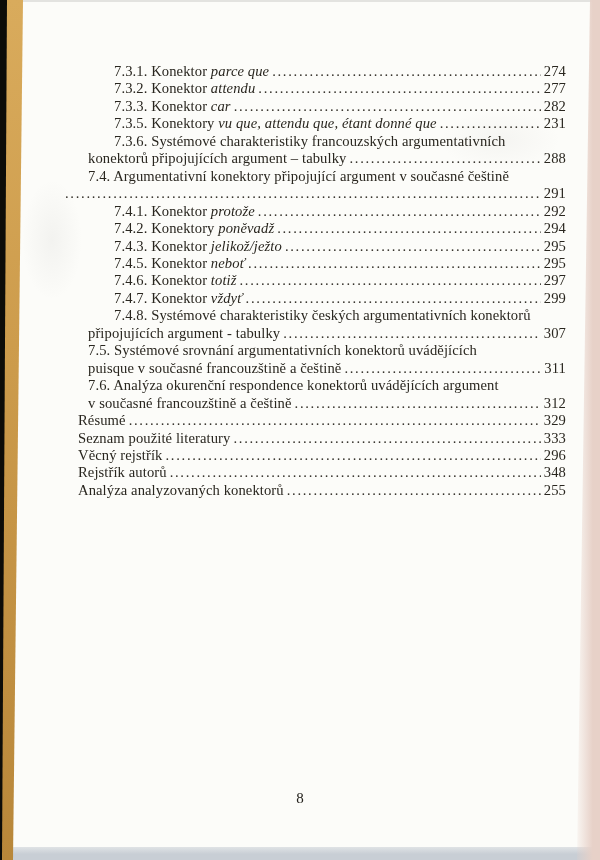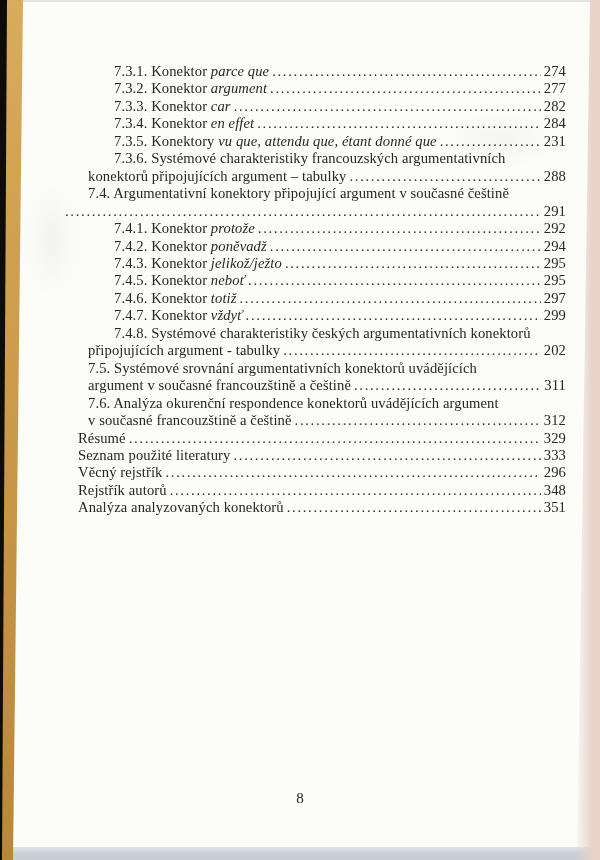--- a/index.html
+++ b/index.html
@@ -67,33 +67,28 @@
   <div class="smudge smudge-a"></div>
   <div class="smudge smudge-b"></div>
 
   <div class="toc">
       <div class="toc-line l2">
         <span class="toc-text"><span>7.3.1. Konektor </span><i>parce que</i></span>
         <span class="dots"></span>
         <span class="pagenum">274</span>
       </div>
       <div class="toc-line l2">
-        <span class="toc-text"><span>7.3.2. Konektor </span><i>argument</i></span>
+        <span class="toc-text"><span>7.3.2. Konektor </span><i>attendu</i></span>
         <span class="dots"></span>
         <span class="pagenum">277</span>
       </div>
       <div class="toc-line l2">
         <span class="toc-text"><span>7.3.3. Konektor </span><i>car</i></span>
         <span class="dots"></span>
         <span class="pagenum">282</span>
-      </div>
-      <div class="toc-line l2">
-        <span class="toc-text"><span>7.3.4. Konektor </span><i>en effet</i></span>
-        <span class="dots"></span>
-        <span class="pagenum">284</span>
       </div>
       <div class="toc-line l2">
         <span class="toc-text"><span>7.3.5. Konektory </span><i>vu que, attendu que, étant donné que</i></span>
         <span class="dots"></span>
         <span class="pagenum">231</span>
       </div>
       <div class="toc-line l2">
         <span class="toc-text"><span>7.3.6. Systémové charakteristiky francouzských argumentativních</span></span>
       </div>
       <div class="toc-line l1">
@@ -108,21 +103,21 @@
         <span class="toc-text"></span>
         <span class="dots"></span>
         <span class="pagenum">291</span>
       </div>
       <div class="toc-line l2">
         <span class="toc-text"><span>7.4.1. Konektor </span><i>protože</i></span>
         <span class="dots"></span>
         <span class="pagenum">292</span>
       </div>
       <div class="toc-line l2">
-        <span class="toc-text"><span>7.4.2. Konektor </span><i>poněvadž</i></span>
+        <span class="toc-text"><span>7.4.2. Konektory </span><i>poněvadž</i></span>
         <span class="dots"></span>
         <span class="pagenum">294</span>
       </div>
       <div class="toc-line l2">
         <span class="toc-text"><span>7.4.3. Konektor </span><i>jelikož/ježto</i></span>
         <span class="dots"></span>
         <span class="pagenum">295</span>
       </div>
       <div class="toc-line l2">
         <span class="toc-text"><span>7.4.5. Konektor </span><i>neboť</i></span>
@@ -138,27 +133,27 @@
         <span class="toc-text"><span>7.4.7. Konektor </span><i>vždyť</i></span>
         <span class="dots"></span>
         <span class="pagenum">299</span>
       </div>
       <div class="toc-line l2">
         <span class="toc-text"><span>7.4.8. Systémové charakteristiky českých argumentativních konektorů</span></span>
       </div>
       <div class="toc-line l1">
         <span class="toc-text"><span>připojujících argument - tabulky</span></span>
         <span class="dots"></span>
-        <span class="pagenum">202</span>
+        <span class="pagenum">307</span>
       </div>
       <div class="toc-line l1">
         <span class="toc-text"><span>7.5. Systémové srovnání argumentativních konektorů uvádějících</span></span>
       </div>
       <div class="toc-line l1">
-        <span class="toc-text"><span>argument v současné francouzštině a češtině</span></span>
+        <span class="toc-text"><span>puisque v současné francouzštině a češtině</span></span>
         <span class="dots"></span>
         <span class="pagenum">311</span>
       </div>
       <div class="toc-line l1">
         <span class="toc-text"><span>7.6. Analýza okurenční respondence konektorů uvádějících argument</span></span>
       </div>
       <div class="toc-line l1">
         <span class="toc-text"><span>v současné francouzštině a češtině </span></span>
         <span class="dots"></span>
         <span class="pagenum">312</span>
@@ -179,21 +174,21 @@
         <span class="pagenum">296</span>
       </div>
       <div class="toc-line l0">
         <span class="toc-text"><span>Rejstřík autorů </span></span>
         <span class="dots"></span>
         <span class="pagenum">348</span>
       </div>
       <div class="toc-line l0">
         <span class="toc-text"><span>Analýza analyzovaných konektorů </span></span>
         <span class="dots"></span>
-        <span class="pagenum">351</span>
+        <span class="pagenum">255</span>
       </div>
     </div>
 
   <div class="folio">8</div>
 
   <div class="edge-black"></div>
   <div class="edge-tan"></div>
 </div>
 
 </body></html>

